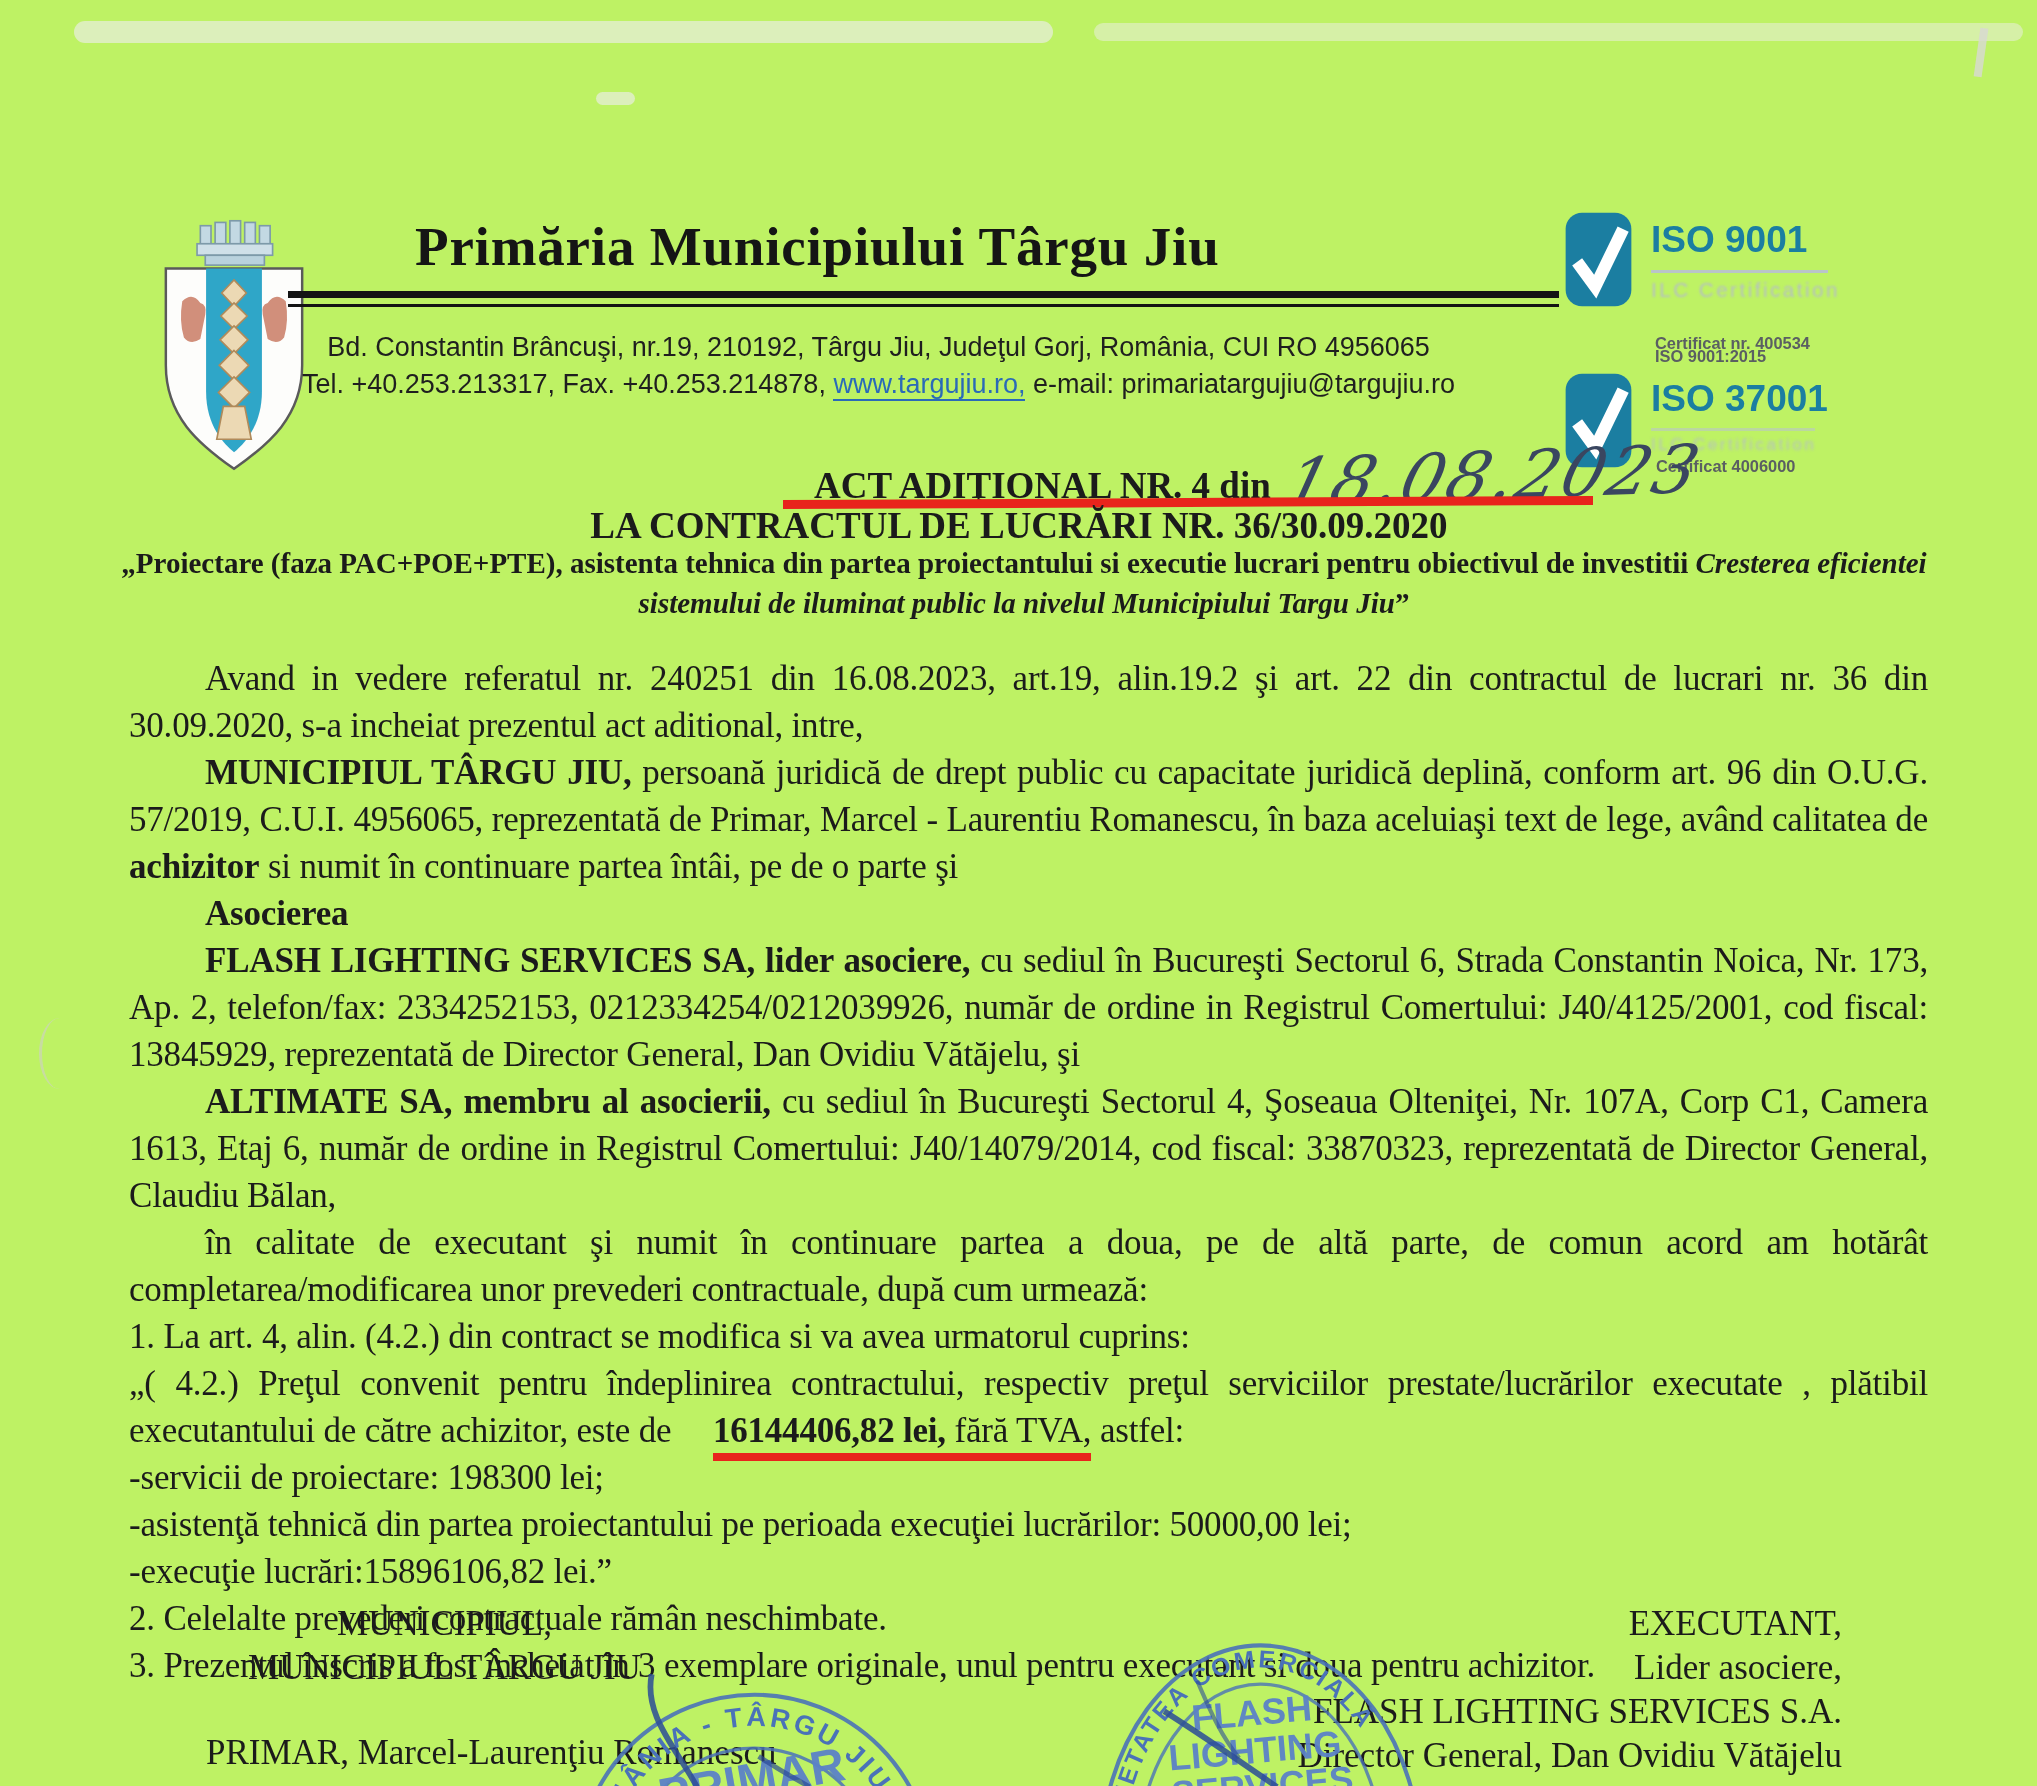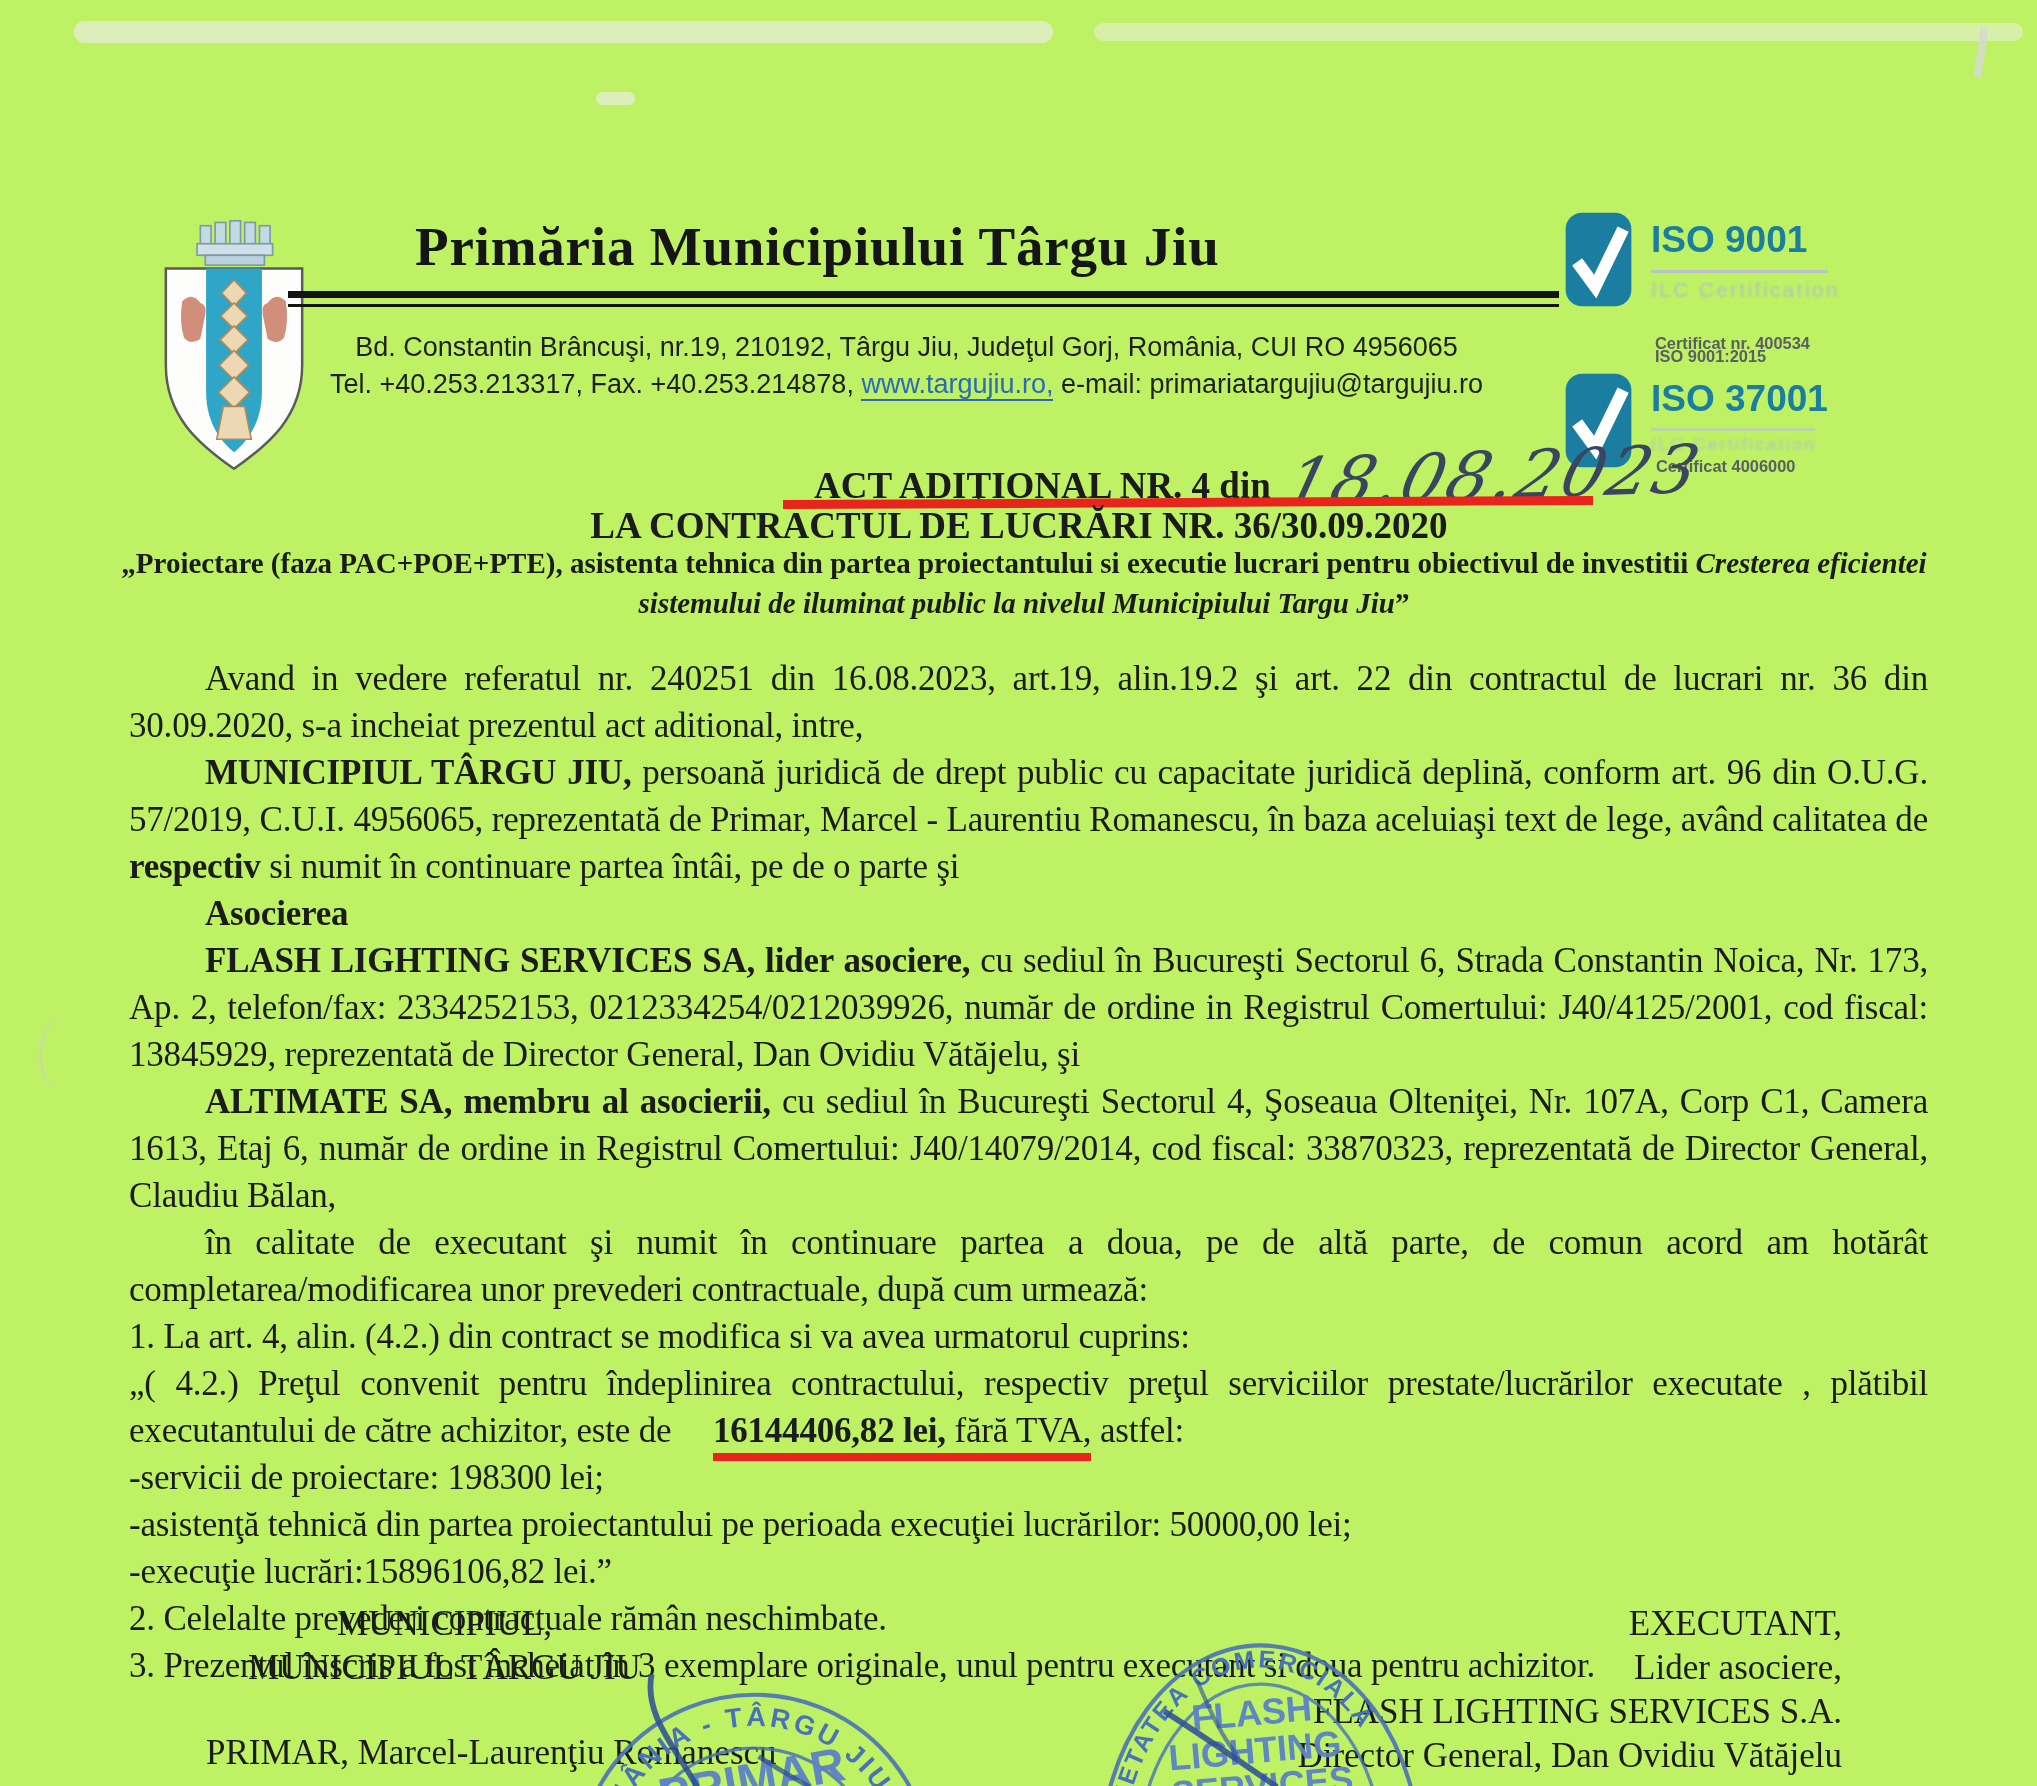--- a/index.html
+++ b/index.html
@@ -4,21 +4,21 @@
 <style>
   html,body{margin:0;padding:0;background:#e9e9e7;}
   #page{position:relative;width:2038px;height:1786px;background:#bef264;overflow:hidden;
         font-family:"Liberation Serif",serif;color:#1b1b1b;}
   .abs{position:absolute;}
   
   .noise{background:#ededea;border-radius:11.5px;opacity:.65;}
   
   #org-title{left:415px;top:215px;font-size:55px;font-weight:bold;letter-spacing:0.8px;color:#151515;white-space:nowrap;}
   #rule{left:288px;top:291px;width:1271px;height:5.8px;border-top:7.4px solid #141414;border-bottom:3.3px solid #141414;}
-  #address{left:265px;top:329px;width:1283px;text-align:center;font-family:"Liberation Sans",sans-serif;
+  #address{left:237px;top:329px;width:1283px;text-align:center;font-family:"Liberation Sans",sans-serif;
            font-size:27px;line-height:37px;color:#1f1f1f;font-weight:500;}
   #address a,.lnk{color:#2a6ab8;text-decoration:none;border-bottom:2.5px solid #2a6ab8;}
   
   .iso-name{font-family:"Liberation Sans",sans-serif;font-weight:bold;font-size:37px;color:#1b7ea1;white-space:nowrap;}
   .iso-line{height:2.5px;background:#b9c4c9;}
   .iso-gray{font-family:"Liberation Sans",sans-serif;font-size:20.6px;color:#b5bfc4;letter-spacing:2.5px;filter:blur(1px);white-space:nowrap;}
   .iso-small{font-family:"Liberation Sans",sans-serif;font-size:16.4px;font-weight:bold;color:#5a5f62;white-space:nowrap;}
   
   #act-line{left:814px;top:452px;display:flex;align-items:flex-start;white-space:nowrap;}
   #act-printed{font-size:37px;font-weight:bold;padding-top:11.5px;}
@@ -114,21 +114,21 @@
   <div class="abs" id="act-line">
     <span id="act-printed">ACT ADIŢIONAL NR. 4 din</span>
     <span id="act-date">18.08.2023</span>
   </div>
   <div class="abs" id="red-underline-title"></div>
   <div class="abs" id="contract-line">LA CONTRACTUL DE LUCRĂRI NR. 36/30.09.2020</div>
   <div class="abs" id="subject"><span>„Proiectare (faza PAC+POE+PTE), asistenta tehnica din partea proiectantului si executie lucrari pentru obiectivul de investitii </span><span class="it">Cresterea eficientei sistemului de iluminat public la nivelul Municipiului Targu Jiu</span><span>”</span></div>
 
   <div class="abs" id="body-text">
     <p class="ind">Avand in vedere referatul nr. 240251 din 16.08.2023, art.19, alin.19.2 şi  art. 22 din contractul de lucrari nr. 36 din 30.09.2020, s-a incheiat prezentul act aditional, intre,</p>
-    <p class="ind"><b>MUNICIPIUL TÂRGU JIU,</b><span> persoană juridică de drept public cu capacitate juridică deplină, conform art. 96 din O.U.G. 57/2019, C.U.I. 4956065, reprezentată de Primar, Marcel - Laurentiu Romanescu, în baza aceluiaşi text de lege, având calitatea de </span><b>respectiv</b><span> si numit în continuare partea întâi, pe de o parte şi</span></p>
+    <p class="ind"><b>MUNICIPIUL TÂRGU JIU,</b><span> persoană juridică de drept public cu capacitate juridică deplină, conform art. 96 din O.U.G. 57/2019, C.U.I. 4956065, reprezentată de Primar, Marcel - Laurentiu Romanescu, în baza aceluiaşi text de lege, având calitatea de </span><b>achizitor</b><span> si numit în continuare partea întâi, pe de o parte şi</span></p>
     <p class="ind"><b>Asocierea</b></p>
     <p class="ind"><b>FLASH LIGHTING SERVICES SA, lider asociere,</b><span> cu sediul în Bucureşti Sectorul 6, Strada Constantin Noica, Nr. 173, Ap. 2, telefon/fax: 2334252153, 0212334254/0212039926, număr de ordine in Registrul Comertului: J40/4125/2001, cod fiscal: 13845929, reprezentată de Director General, Dan Ovidiu Vătăjelu, şi</span></p>
     <p class="ind"><b>ALTIMATE SA, membru al asocierii,</b><span> cu sediul în Bucureşti Sectorul 4, Şoseaua Olteniţei, Nr. 107A, Corp C1, Camera 1613, Etaj 6, număr de ordine in Registrul Comertului: J40/14079/2014, cod fiscal: 33870323, reprezentată de Director General, Claudiu Bălan,</span></p>
     <p class="ind">în calitate de executant şi numit în continuare partea a doua, pe de altă parte, de comun acord am hotărât completarea/modificarea unor prevederi contractuale, după cum urmează:</p>
     <p>1. La art. 4, alin. (4.2.)  din contract se modifica si va avea urmatorul cuprins:</p>
     <p><span>„( 4.2.) Preţul convenit pentru îndeplinirea contractului, respectiv preţul serviciilor prestate/lucrărilor executate , plătibil executantului de către achizitor, este de </span><span class="red-mark"><b>16144406,82 lei,</b><span> fără TVA,</span></span><span> astfel:</span></p>
     <p>-servicii de proiectare: 198300 lei;</p>
     <p>-asistenţă tehnică din partea proiectantului pe  perioada execuţiei lucrărilor: 50000,00 lei;</p>
     <p>-execuţie lucrări:15896106,82 lei.”</p>
     <p>2. Celelalte prevederi contractuale rămân neschimbate.</p>

